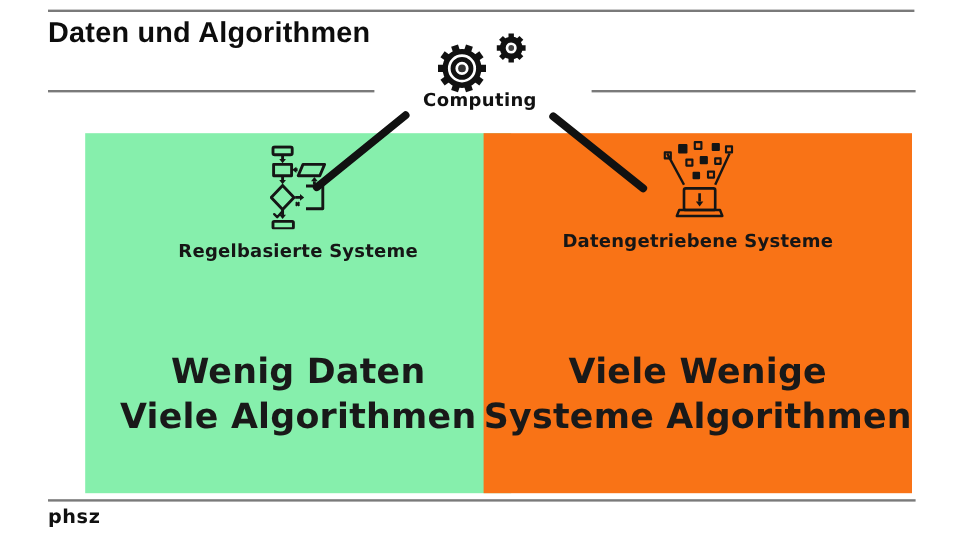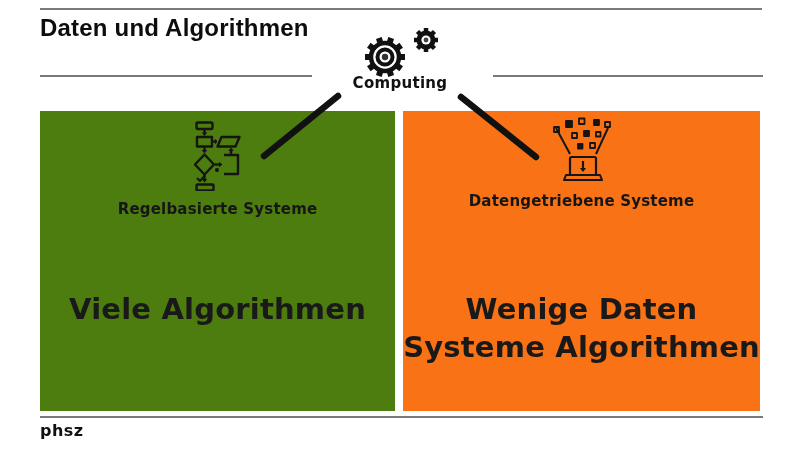--- a/index.html
+++ b/index.html
@@ -88,21 +88,21 @@
         <line x1="79.6" y1="16.4" x2="83.5" y2="12.5"></line>
       </g>
       <circle cx="75" cy="21" r="9.5" fill="#111"></circle>
       <circle cx="75" cy="21" r="4.6" fill="#fff"></circle>
       <circle cx="75" cy="21" r="2.4" fill="#444"></circle>
     </svg>
   </div>
 
   <div class="computing-label">Computing</div>
 
-  <div class="box left" style="background-color: #4d7c0f;">
+  <div class="box left" style="background-color: #86efac; margin-left: 31px;">
     <div class="box-icon">
       <svg width="48" height="70" viewBox="0 0 48 70" xmlns="http://www.w3.org/2000/svg" fill="none" stroke="#151515" stroke-width="2.4" stroke-linejoin="round">
         <rect x="2.5" y="1.5" width="16" height="6.5" rx="1.5"></rect>
         <line x1="10.5" y1="8" x2="10.5" y2="12"></line>
         <polygon points="10.5,15 7.7,11.5 13.3,11.5" fill="#151515" stroke="none"></polygon>
         <rect x="3" y="16" width="15" height="9.5"></rect>
         <polygon points="27.5,16 45.5,16 41.5,25.5 23.5,25.5"></polygon>
         <line x1="23" y1="20.5" x2="21.5" y2="20.5"></line>
         <polygon points="18.5,20.5 22,17.9 22,23.1" fill="#151515" stroke="none"></polygon>
         <line x1="10.5" y1="25.5" x2="10.5" y2="29.5"></line>
@@ -118,20 +118,21 @@
         <polyline points="3.5,57.5 6,60 10,55.5" stroke-width="2" stroke-linecap="round"></polyline>
         <line x1="10.5" y1="53.5" x2="10.5" y2="58.5"></line>
         <polygon points="10.5,61.5 7.7,58 13.3,58" fill="#151515" stroke="none"></polygon>
         <rect x="2.5" y="63.5" width="17" height="6" rx="1"></rect>
       </svg>
     </div>
     <div class="box-label">
       <div>Regelbasierte Systeme</div>
     </div>
     <div class="box-main">
+      <div>Wenig Daten</div>
       <div>Viele Algorithmen</div>
     </div>
   </div>
 
   <div class="box right" style="background-color: #f97316;">
     <div class="box-icon">
       <svg width="64" height="68" viewBox="0 0 64 68" xmlns="http://www.w3.org/2000/svg" fill="none" stroke="#151515" stroke-width="1.8" stroke-linejoin="round">
         <rect x="16" y="4" width="6" height="6" fill="#151515"></rect>
         <rect x="29" y="1.5" width="5.5" height="5.5"></rect>
         <rect x="44" y="3" width="5" height="5" fill="#151515"></rect>
@@ -147,21 +148,21 @@
         <rect x="20" y="40" width="26" height="18" rx="1.5" stroke-width="2.2"></rect>
         <line x1="33" y1="44" x2="33" y2="51" stroke-width="2.2"></line>
         <polygon points="33,55 29.9,51 36.1,51" fill="#151515" stroke="none"></polygon>
         <path d="M16,58 L50,58 L52,63 L14,63 Z" stroke-width="2" fill="#ffffff" fill-opacity="0"></path>
       </svg>
     </div>
     <div class="box-label">
       <div>Datengetriebene Systeme</div>
     </div>
     <div class="box-main">
-      <div>Wenige Daten</div>
+      <div>Viele Wenige</div>
       <div>Systeme Algorithmen</div>
     </div>
   </div>
 
   <svg class="connector left" width="86" height="72" viewBox="0 0 86 72" xmlns="http://www.w3.org/2000/svg">
     <line x1="80" y1="6" x2="6" y2="66" stroke="#111" stroke-width="6.5" stroke-linecap="round"></line>
   </svg>
   <svg class="connector right" width="88" height="72" viewBox="0 0 88 72" xmlns="http://www.w3.org/2000/svg">
     <line x1="6" y1="6" x2="81" y2="66" stroke="#111" stroke-width="6.5" stroke-linecap="round"></line>
   </svg>

